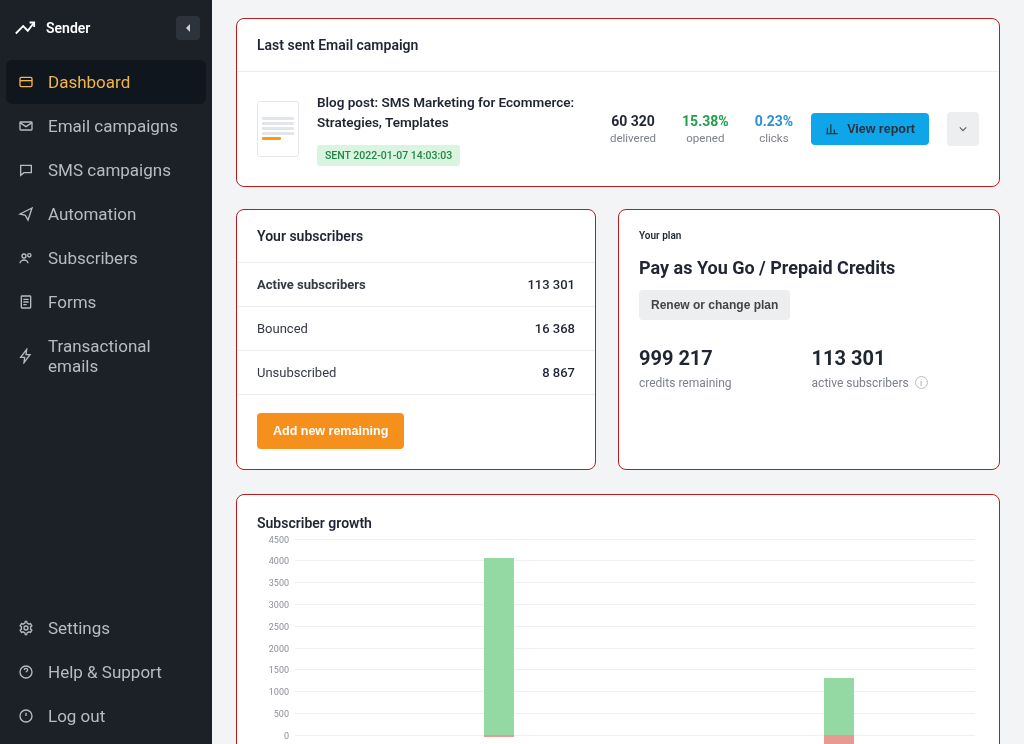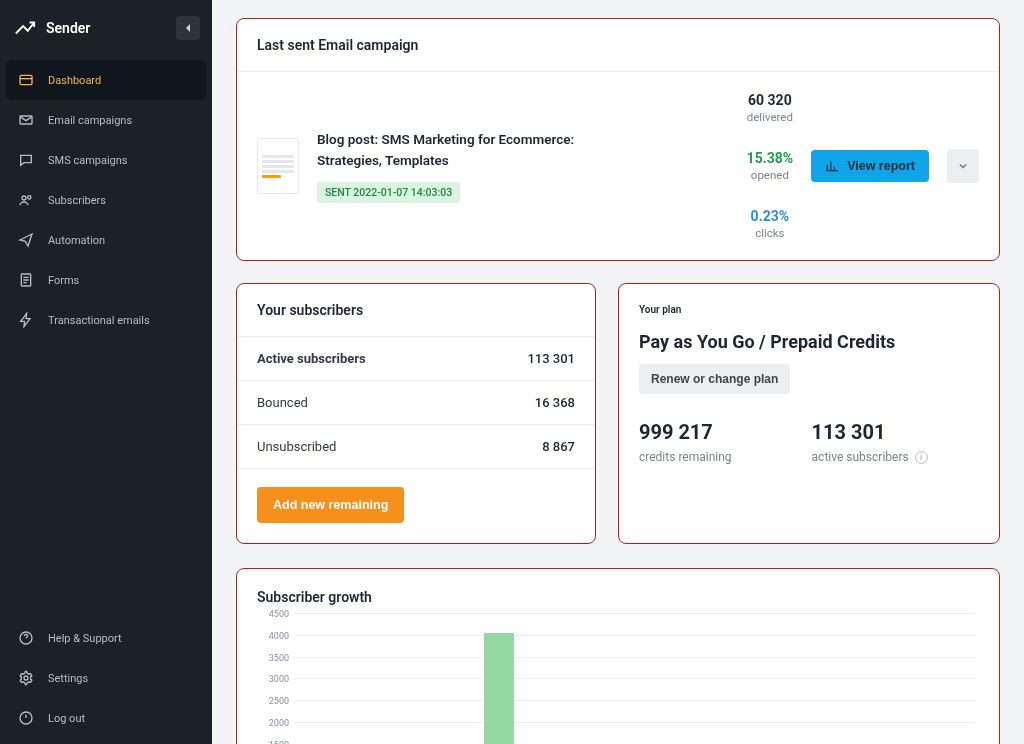--- a/index.html
+++ b/index.html
@@ -4,36 +4,36 @@
 <style>
 * { box-sizing: border-box; margin: 0; padding: 0; }
 body { font-family: -apple-system, BlinkMacSystemFont, "Segoe UI", Roboto, Arial, sans-serif; background: #f3f4f6; width: 1024px; height: 744px; overflow: hidden; display: flex; }
 .sidebar { width: 212px; background: #1b2127; color: #b8bcc1; display: flex; flex-direction: column; height: 100%; }
 .sidebar-top { display: flex; align-items: center; justify-content: space-between; padding: 16px 12px 16px 14px; }
 .logo-wrap { display: flex; align-items: center; gap: 10px; color: #fff; font-weight: 600; font-size: 14px; }
 .logo-wrap svg { width: 22px; height: 22px; }
 .collapse-btn { width: 24px; height: 24px; background: #2c333b; border-radius: 4px; display: flex; align-items: center; justify-content: center; cursor: pointer; }
 .collapse-btn svg { width: 6px; height: 10px; fill: #cfd3d8; }
 .nav { flex: 1; padding: 4px 6px; }
-.nav-item { display: flex; align-items: center; gap: 14px; padding: 12px 12px; color: #b8bcc1; font-size: 11px; border-radius: 6px; cursor: pointer; }
+.nav-item { display: flex; align-items: center; gap: 14px; padding: 12px 12px; color: #b8bcc1; font-size: 17px; border-radius: 6px; cursor: pointer; }
 .nav-item.active { background: #0f161e; color: #f2b44d; }
 .nav-item svg { width: 16px; height: 16px; flex-shrink: 0; }
 .nav-item.active svg { color: #f2b44d; }
 .sidebar-bottom { padding: 6px; }
 .main { flex: 1; overflow: auto; padding: 18px 24px; }
 .card { background: #fff; border: 1px solid #b91c1c; border-radius: 8px; }
 .card-header { padding: 18px 20px; border-bottom: 1px solid #ebedf0; font-size: 14px; font-weight: 600; color: #1f2533; }
 .last-campaign-body { display: flex; align-items: center; gap: 18px; padding: 20px; }
 .thumb { width: 42px; height: 56px; background: #fff; border: 1px solid #e5e7eb; border-radius: 3px; display: flex; align-items: center; justify-content: center; flex-direction: column; gap: 2px; padding: 4px; }
 .thumb-line { height: 3px; background: #e2e5e9; width: 100%; border-radius: 1px; }
 .thumb-line.o { background: #f59e0b; width: 60%; align-self: flex-start;}
 .camp-info { flex: 1; }
 .camp-title { font-size: 13.5px; font-weight: 600; color: #1f2533; line-height: 1.5; max-width: 300px; }
 .sent-badge { display: inline-block; margin-top: 12px; background: #d9f5df; color: #25844a; font-size: 10.5px; padding: 4px 8px; border-radius: 3px; font-weight: 500;}
-.stats { display: flex; gap: 26px; flex-direction: column; }
+.stats { display: flex; gap: 26px; }
 .stat { text-align: center; }
 .stat-val { font-size: 14px; font-weight: 700; color: #1f2533; }
 .stat-val.green { color: #20a04a; }
 .stat-val.blue { color: #2d8ed8; }
 .stat-label { font-size: 11.5px; color: #7c818b; margin-top: 2px; }
 .report-btn { display: flex; align-items: center; gap: 8px; background: #0ea5e9; border: none; padding: 9px 14px; border-radius: 4px; font-size: 12.5px; font-weight: 600; color: #2b303b; cursor: pointer; }
 .report-btn svg { width: 14px; height: 14px; }
 .caret-btn { width: 32px; height: 34px; background: #edeeef; border: none; border-radius: 4px; cursor: pointer; display:flex;align-items:center;justify-content:center;}
 .caret-btn svg{width:8px;height:8px;fill:#5b5f68;}
 .row2 { display: flex; gap: 22px; margin-top: 22px; }
@@ -97,60 +97,60 @@
       <span>Email campaigns</span>
     </div>
     <div class="nav-item">
       <svg viewBox="0 0 24 24" fill="none" stroke="currentColor" stroke-width="2">
           <path d="M4 5h16v11H9l-5 4V5z"></path>
         </svg>
       <span>SMS campaigns</span>
     </div>
     <div class="nav-item">
       <svg viewBox="0 0 24 24" fill="none" stroke="currentColor" stroke-width="2">
+          <path d="M3 12l18-9-6 18-4-7-8-2z"></path>
+        </svg>
+      <span>Automation</span>
+    </div>
+    <div class="nav-item">
+      <svg viewBox="0 0 24 24" fill="none" stroke="currentColor" stroke-width="2">
           <circle cx="9" cy="9" r="3"></circle>
           <path d="M3 20c0-3 3-5 6-5s6 2 6 5"></path>
           <circle cx="17" cy="8" r="2.5"></circle>
         </svg>
       <span>Subscribers</span>
     </div>
     <div class="nav-item">
       <svg viewBox="0 0 24 24" fill="none" stroke="currentColor" stroke-width="2">
-          <path d="M3 12l18-9-6 18-4-7-8-2z"></path>
-        </svg>
-      <span>Automation</span>
-    </div>
-    <div class="nav-item">
-      <svg viewBox="0 0 24 24" fill="none" stroke="currentColor" stroke-width="2">
           <rect x="5" y="3" width="14" height="18" rx="1"></rect>
           <path d="M8 8h8M8 12h8M8 16h5"></path>
         </svg>
       <span>Forms</span>
     </div>
     <div class="nav-item">
       <svg viewBox="0 0 24 24" fill="none" stroke="currentColor" stroke-width="2">
           <path d="M13 2L4 14h6l-1 8 9-12h-6l1-8z"></path>
         </svg>
       <span>Transactional emails</span>
     </div>
   </div>
   <div class="sidebar-bottom">
     <div class="nav-item">
       <svg viewBox="0 0 24 24" fill="none" stroke="currentColor" stroke-width="2">
+          <circle cx="12" cy="12" r="3"></circle>
+          <path d="M19 12a7 7 0 00-.2-1.7l2-1.5-2-3.4-2.3.9a7 7 0 00-2.9-1.7L13 2h-2l-.6 2.6a7 7 0 00-2.9 1.7l-2.3-.9-2 3.4 2 1.5A7 7 0 005 12c0 .6.1 1.1.2 1.7l-2 1.5 2 3.4 2.3-.9a7 7 0 002.9 1.7L11 22h2l.6-2.6a7 7 0 002.9-1.7l2.3.9 2-3.4-2-1.5c.1-.6.2-1.1.2-1.7z"></path>
+        </svg>
+      <span>Settings</span>
+    </div>
+    <div class="nav-item">
+      <svg viewBox="0 0 24 24" fill="none" stroke="currentColor" stroke-width="2">
           <circle cx="12" cy="12" r="9"></circle>
           <path d="M12 16v.01M9.5 9a2.5 2.5 0 015 0c0 1.5-2.5 2-2.5 3.5"></path>
         </svg>
       <span>Help &amp; Support</span>
-    </div>
-    <div class="nav-item">
-      <svg viewBox="0 0 24 24" fill="none" stroke="currentColor" stroke-width="2">
-          <circle cx="12" cy="12" r="3"></circle>
-          <path d="M19 12a7 7 0 00-.2-1.7l2-1.5-2-3.4-2.3.9a7 7 0 00-2.9-1.7L13 2h-2l-.6 2.6a7 7 0 00-2.9 1.7l-2.3-.9-2 3.4 2 1.5A7 7 0 005 12c0 .6.1 1.1.2 1.7l-2 1.5 2 3.4 2.3-.9a7 7 0 002.9 1.7L11 22h2l.6-2.6a7 7 0 002.9-1.7l2.3.9 2-3.4-2-1.5c.1-.6.2-1.1.2-1.7z"></path>
-        </svg>
-      <span>Settings</span>
     </div>
     <div class="nav-item">
       <svg viewBox="0 0 24 24" fill="none" stroke="currentColor" stroke-width="2">
           <circle cx="12" cy="12" r="9"></circle>
           <path d="M12 7v5"></path>
         </svg>
       <span>Log out</span>
     </div>
   </div>
 </div>

